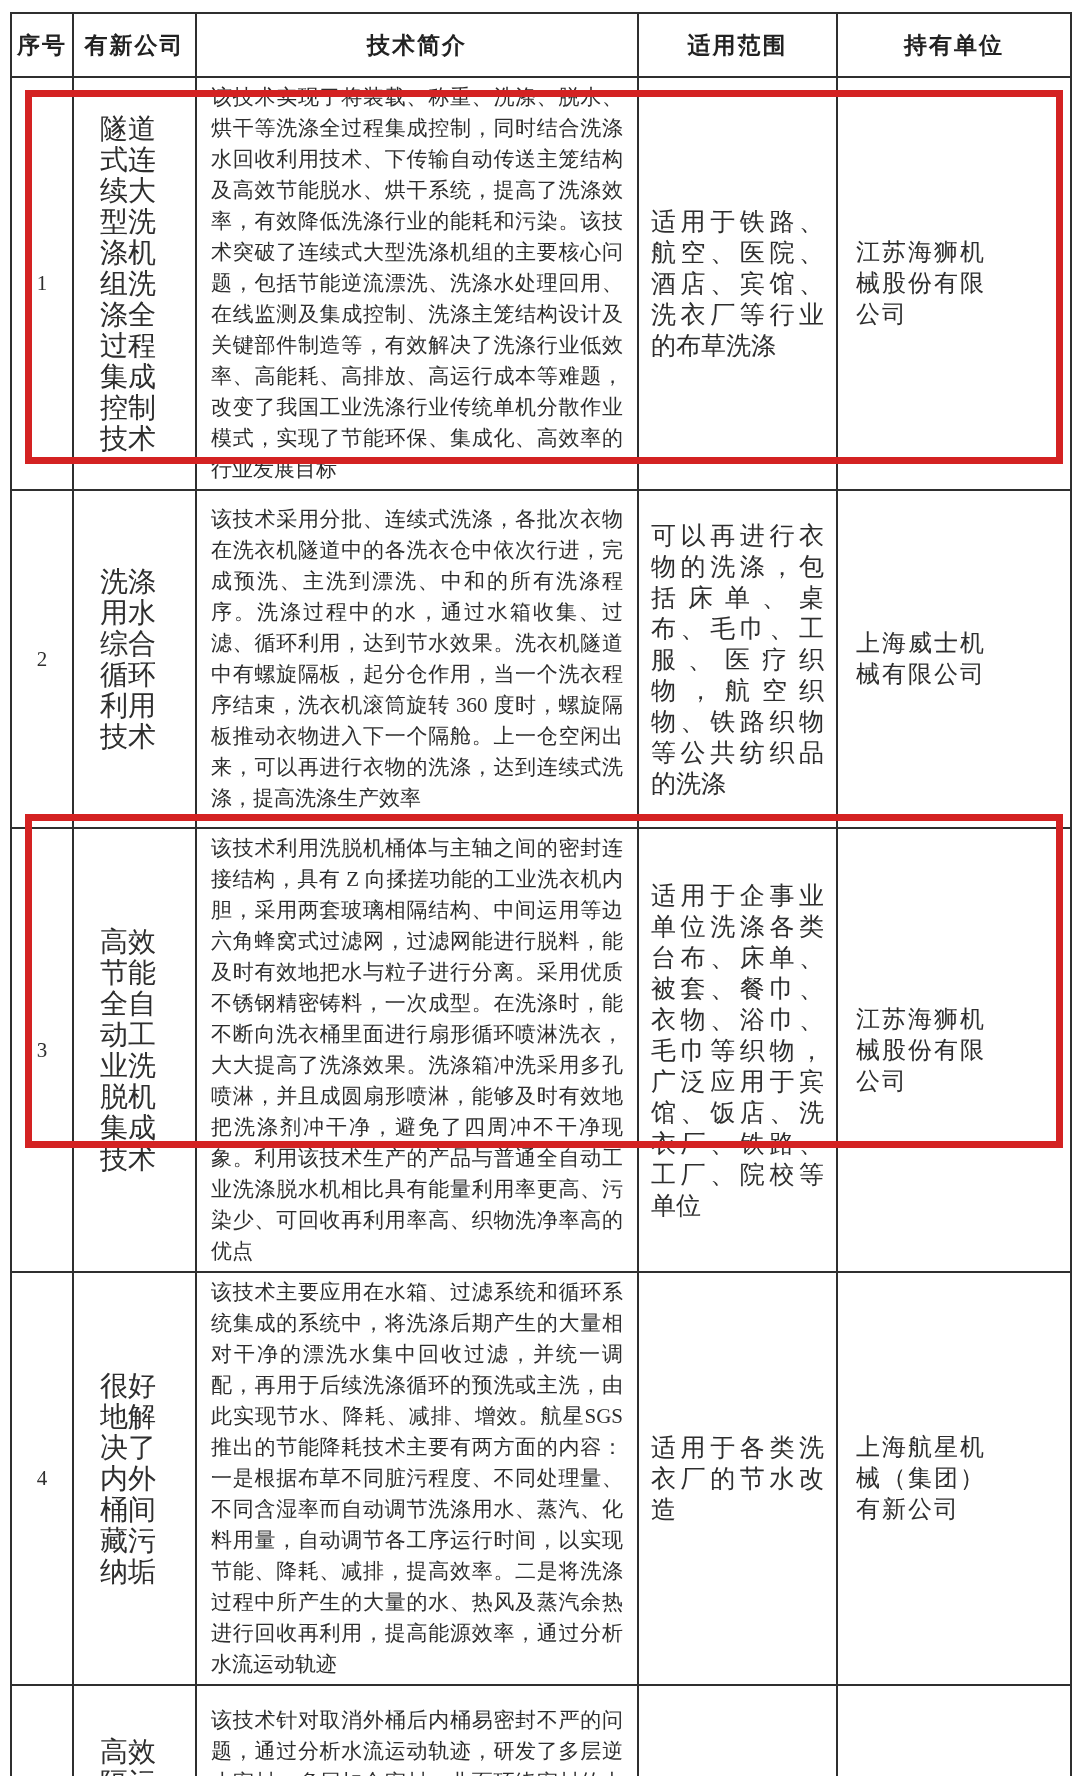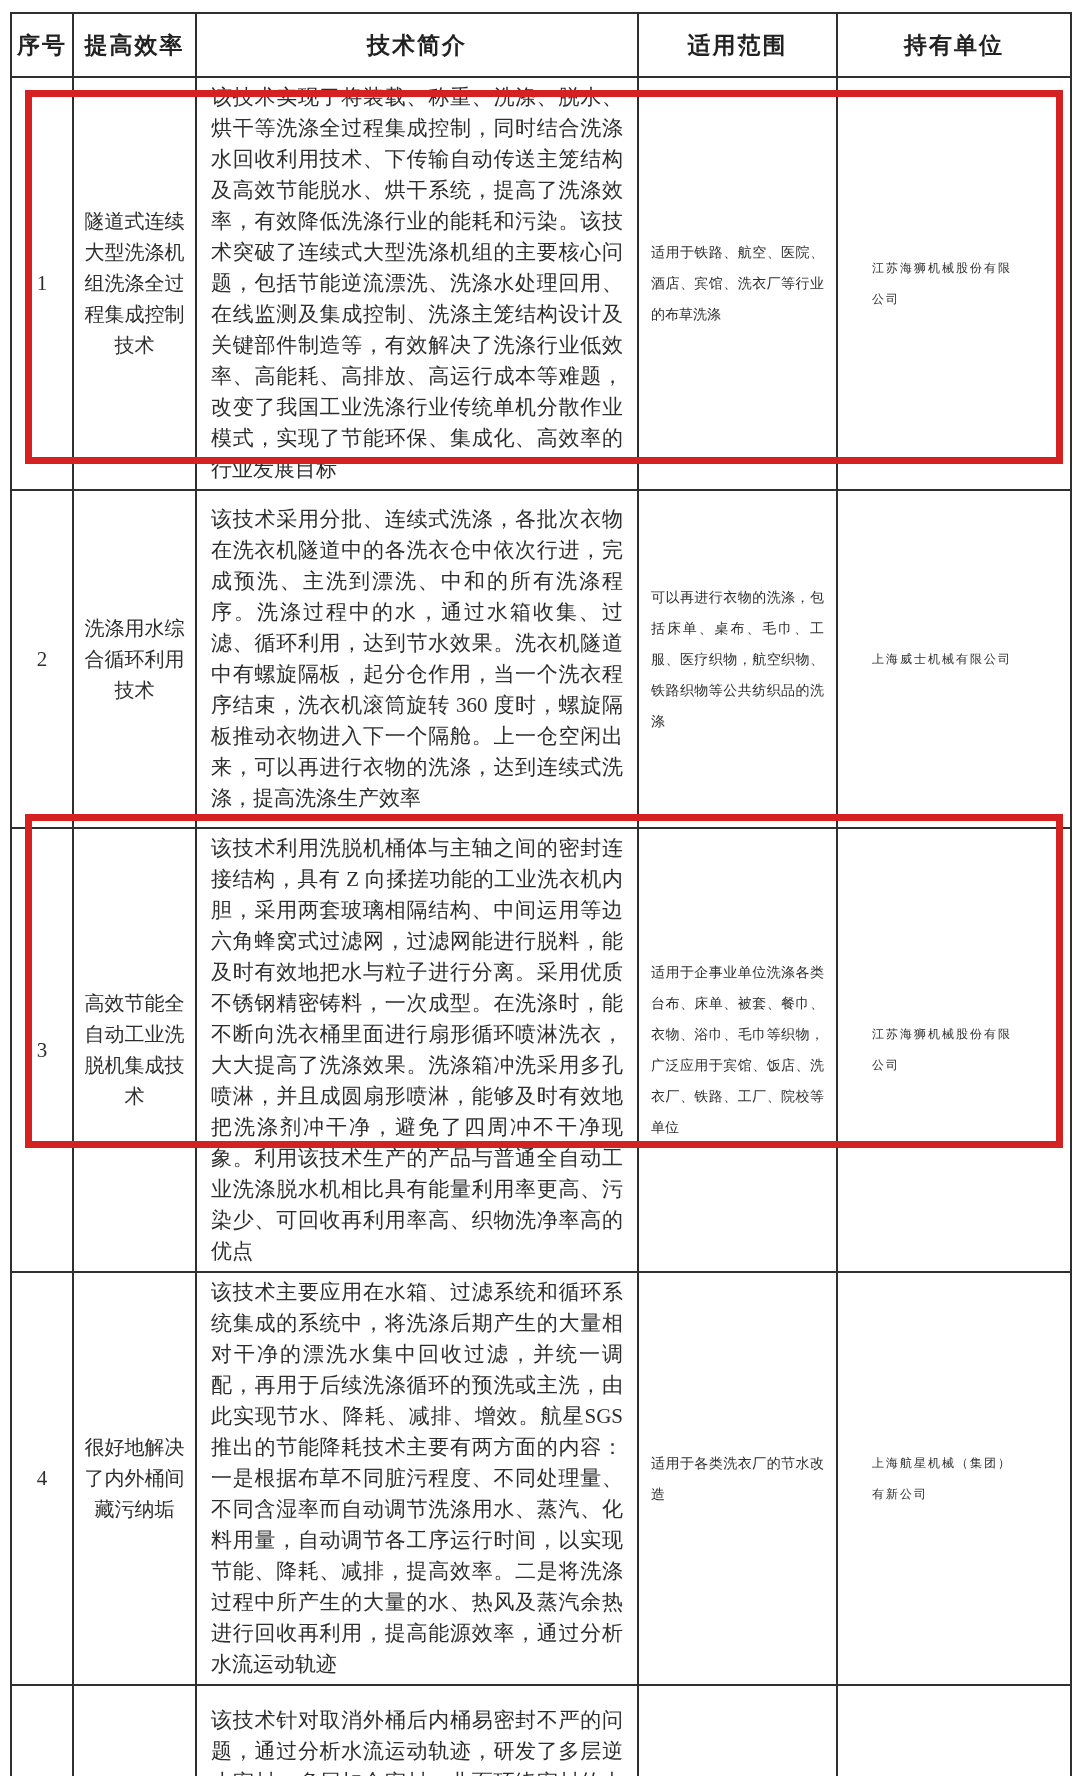--- a/index.html
+++ b/index.html
@@ -21,24 +21,24 @@
     vertical-align:middle;
     box-sizing:border-box;
   }
   .tech-table th {
     height:64px;
     font-size:23px; font-weight:bold;
     letter-spacing:2px; text-align:center;
     color:#222;
   }
   td.num   { text-align:center; font-size:21px; }
-  td.name  { text-align:center; font-size:20px; line-height:31px; padding:0 10px; }
+  td.name  { font-size:28px; line-height:31px; padding:0 26px; }
   td.intro { font-size:21px; line-height:31px; padding:4px 14px; text-align:justify; text-justify:inter-character; }
-  td.scope { font-size:14px; line-height:31px; padding:4px 12px; text-align:justify; text-justify:inter-character; }
-  td.holder{ font-size:12px; line-height:31px; padding:16px; }
+  td.scope { font-size:25px; line-height:31px; padding:4px 12px; text-align:justify; text-justify:inter-character; }
+  td.holder{ font-size:24px; line-height:31px; padding:0; }
   td.holder .holder-inner { width:150px; margin-left:18px; letter-spacing:2px; }
 
   tr.rh1 { height:392px; }
   tr.rh2 { height:338px; }
   tr.rh3 { height:342px; }
   tr.rh4 { height:328px; }
   tr.rh5 { height:288px; }
 
   .highlight-box {
     position:absolute;
@@ -60,21 +60,21 @@
     <colgroup>
       <col style="width:62px">
       <col style="width:123px">
       <col style="width:442px">
       <col style="width:199px">
       <col style="width:234px">
     </colgroup>
     <thead>
       <tr>
         <th>序号</th>
-        <th>提高效率</th>
+        <th>有新公司</th>
         <th>技术简介</th>
         <th>适用范围</th>
         <th>持有单位</th>
       </tr>
     </thead>
     <tbody>
       <tr class="rh1">
         <td class="num">1</td>
         <td class="name">隧道式连续大型洗涤机组洗涤全过程集成控制技术</td>
         <td class="intro">该技术实现了将装载、称重、洗涤、脱水、烘干等洗涤全过程集成控制，同时结合洗涤水回收利用技术、下传输自动传送主笼结构及高效节能脱水、烘干系统，提高了洗涤效率，有效降低洗涤行业的能耗和污染。该技术突破了连续式大型洗涤机组的主要核心问题，包括节能逆流漂洗、洗涤水处理回用、在线监测及集成控制、洗涤主笼结构设计及关键部件制造等，有效解决了洗涤行业低效率、高能耗、高排放、高运行成本等难题，改变了我国工业洗涤行业传统单机分散作业模式，实现了节能环保、集成化、高效率的行业发展目标</td>

